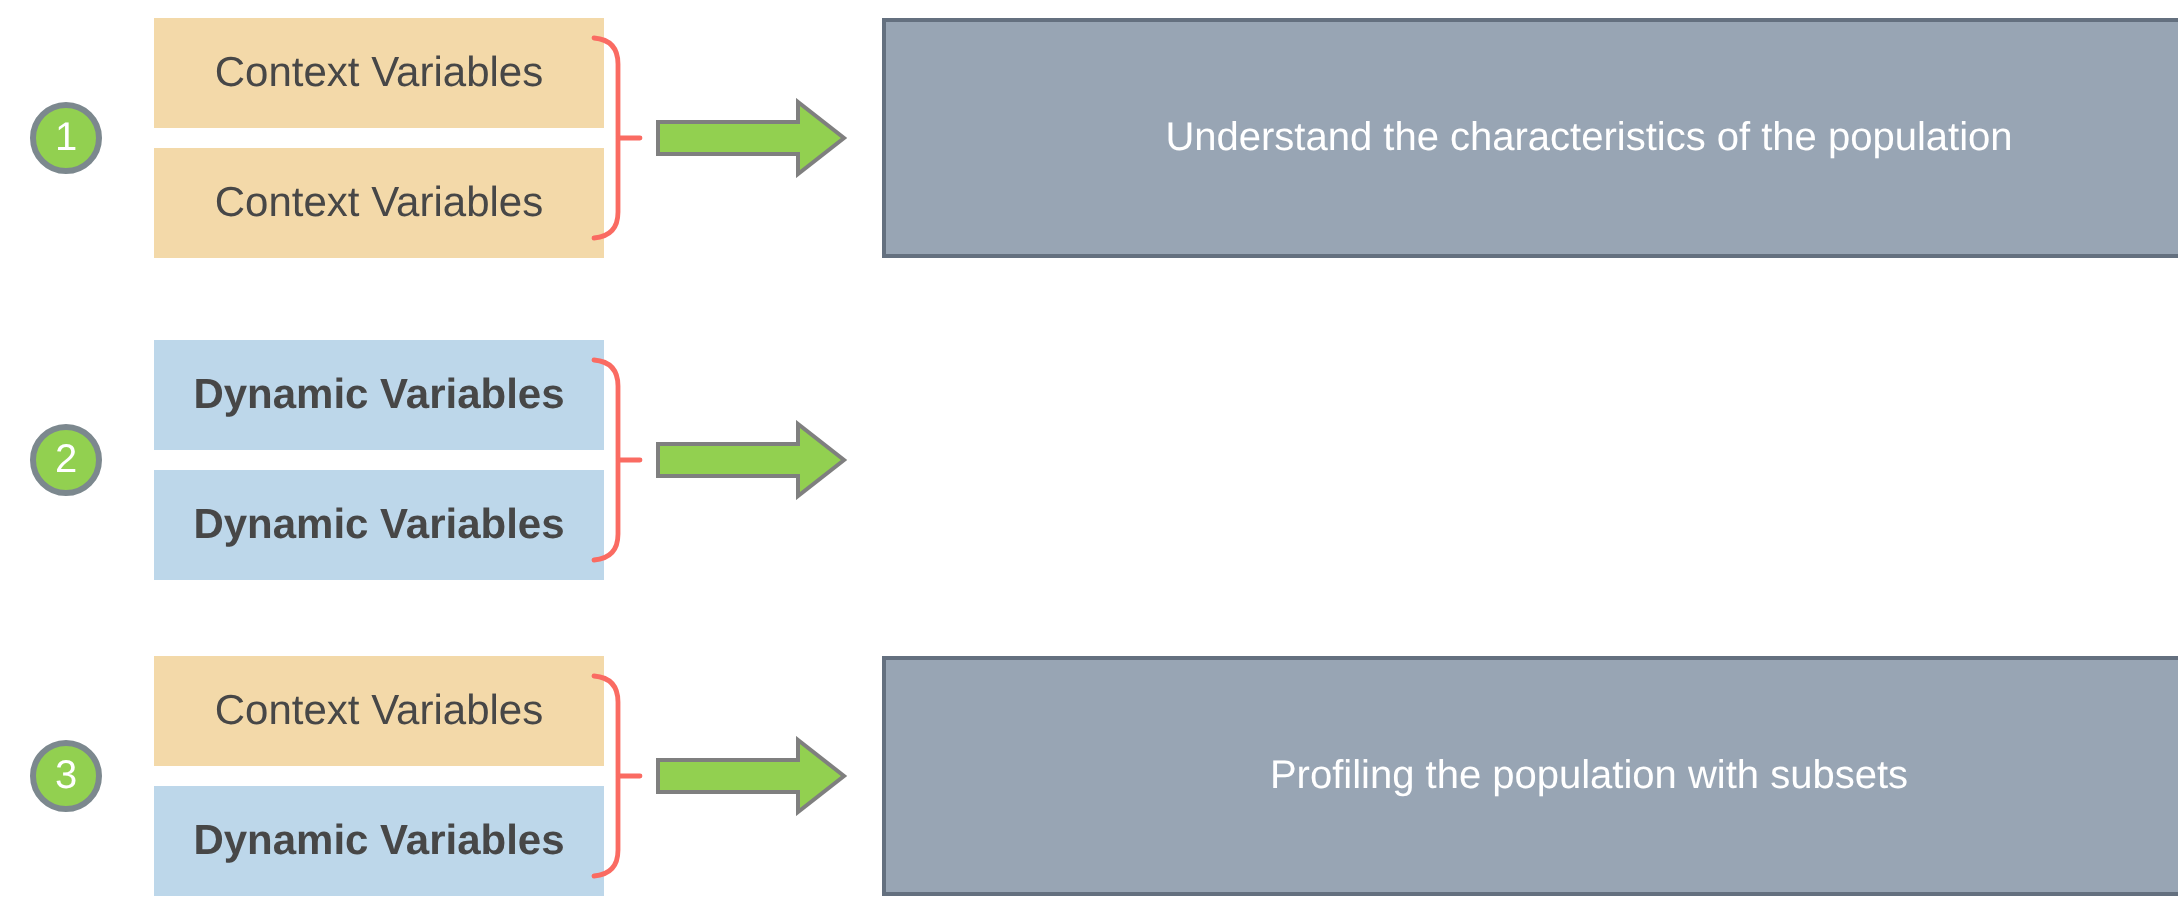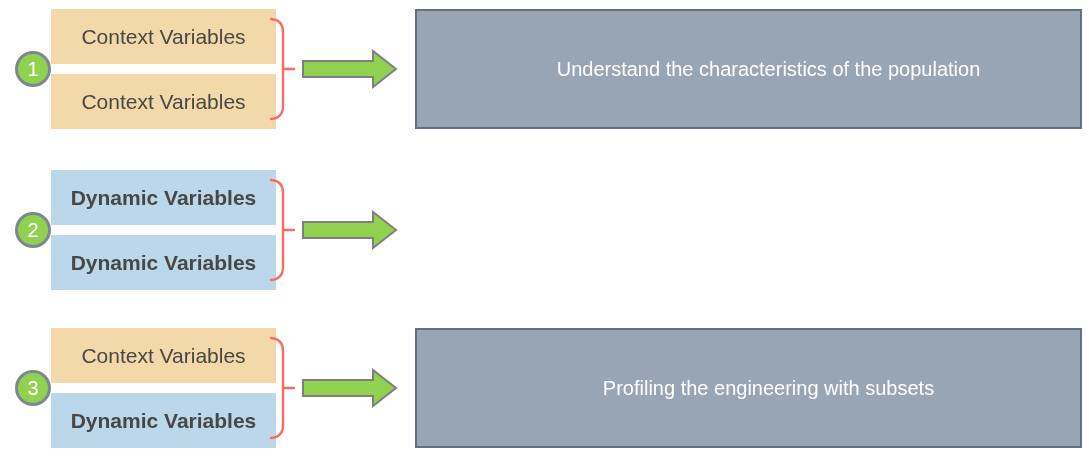--- a/index.html
+++ b/index.html
@@ -22,20 +22,21 @@
     border-radius:50%;
     background:var(--step-circle-fill);
     border:3px solid var(--step-circle-border);
     color:#ffffff;
     display:flex;align-items:center;justify-content:center;
     font-size:20px;line-height:1;
   }
 
   .inputs{
     flex:0 0 auto;
+    margin-left:26px;
     width:225px;
     display:flex;flex-direction:column;gap:10px;
   }
   .input-box{
     height:55px;
     display:flex;align-items:center;justify-content:center;
     font-size:21px;
     color:var(--input-text);
     white-space:nowrap;
   }
@@ -120,17 +121,17 @@
         <span>Dynamic Variables</span>
       </div>
     </div>
     <svg class="brace" width="30" height="106" viewBox="0 0 30 106">
       <path d="M3,3 Q15,4 15,16 L15,53 M15,53 H26 M15,53 L15,90 Q15,102 3,103"></path>
     </svg>
     <svg class="arrow" width="96" height="40" viewBox="0 0 96 40">
       <polygon points="1,12 71,12 71,2 94,20 71,38 71,28 1,28"></polygon>
     </svg>
     <div class="outcome">
-      <span>Profiling the engineering with subsets</span>
+      <span>Profiling the population with subsets</span>
     </div>
   </div>
 
 </div>
 
 </body></html>

